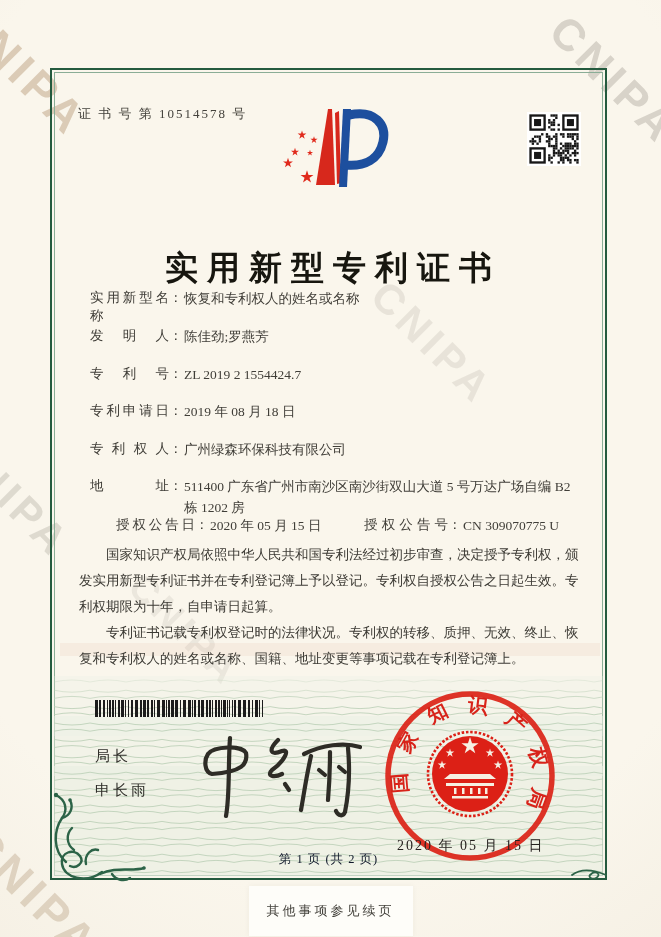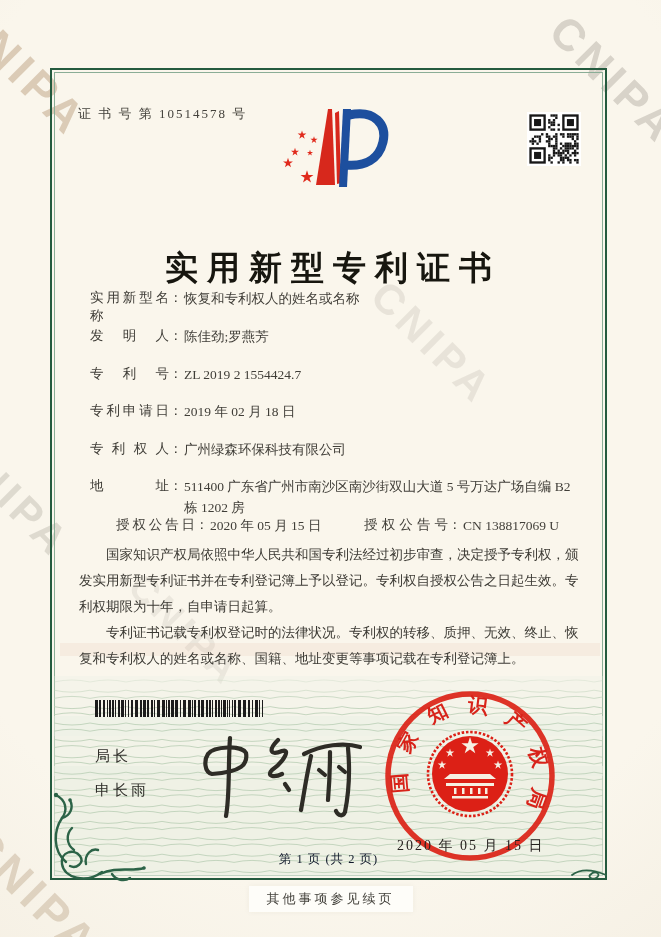--- a/index.html
+++ b/index.html
@@ -35,21 +35,21 @@
   .scan-artifact{position:absolute;left:60px;top:643px;width:540px;height:13px;background:rgba(228,175,155,0.14);}
   .barcode{position:absolute;left:95px;top:700px;width:172px;height:17px;}
   .signer{position:absolute;left:95px;font-size:15px;letter-spacing:3px;color:#2e2d28;
     font-family:Liberation Mono, monospace;}
   .signer.t1{top:747px;} .signer.t2{top:781px;}
   .sig{position:absolute;left:192px;top:720px;width:178px;height:102px;}
   .seal{position:absolute;left:382px;top:690px;width:176px;height:176px;}
   .page-info{position:absolute;left:50px;top:851px;width:557px;text-align:center;font-size:12.5px;letter-spacing:1px;color:#0f172a;}
   .cont-note{
     position:absolute;left:50%;top:886px;transform:translateX(-50%);
-    background:#fefdf9;padding:4px 18px;font-size:13px;letter-spacing:3px;color:#45433d;
+    background:#fefdf9;padding:16px 18px;font-size:13px;letter-spacing:3px;color:#45433d;
     box-shadow:0 0 6px rgba(60,60,40,0.05);white-space:nowrap;text-align:right;
   }
   .ornament{position:absolute;left:42px;top:790px;width:115px;height:100px;}
   .scroll-r{position:absolute;left:570px;top:866px;width:40px;height:18px;}
   svg{display:block;}
 </style>
 </head>
 <body>
 
 <div class="wm" style="left:-18px;top:-8px;font-size:46px;color:rgba(193,167,138,0.55);">CNIPA</div>
@@ -265,32 +265,32 @@
 <div class="frow" style="top:289px;">
   <span class="lab">实用新型名称</span><span class="colon">：</span><span class="val">恢复和专利权人的姓名或名称</span>
 </div>
 <div class="frow" style="top:327px;">
   <span class="lab">发明人</span><span class="colon">：</span><span class="val">陈佳劲;罗燕芳</span>
 </div>
 <div class="frow" style="top:365px;">
   <span class="lab">专利号</span><span class="colon">：</span><span class="val">ZL 2019 2 1554424.7</span>
 </div>
 <div class="frow" style="top:402px;">
-  <span class="lab">专利申请日</span><span class="colon">：</span><span class="val">2019 年 02 月 18 日</span>
+  <span class="lab">专利申请日</span><span class="colon">：</span><span class="val">2019 年 08 月 18 日</span>
 </div>
 <div class="frow" style="top:440px;">
   <span class="lab">专利权人</span><span class="colon">：</span><span class="val">广州绿森环保科技有限公司</span>
 </div>
 <div class="frow" style="top:477px;">
   <span class="lab">地址</span><span class="colon">：</span><span class="val">511400 广东省广州市南沙区南沙街双山大道 5 号万达广场自编 B2 栋 1202 房</span>
 </div>
 <div class="frow" style="top:516px;margin-left:26px;">
   <span class="lab">授权公告日</span><span class="colon">：</span><span class="val nowrap">2020 年 05 月 15 日</span>
   <span class="pair2">
-    <span class="lab">授权公告号</span><span class="colon">：</span><span class="val nowrap">CN 138817069 U</span>
+    <span class="lab">授权公告号</span><span class="colon">：</span><span class="val nowrap">CN 309070775 U</span>
   </span>
 </div>
 
 <div class="paras">
   <p>国家知识产权局依照中华人民共和国专利法经过初步审查，决定授予专利权，颁发实用新型专利证书并在专利登记簿上予以登记。专利权自授权公告之日起生效。专利权期限为十年，自申请日起算。</p>
   <p>专利证书记载专利权登记时的法律状况。专利权的转移、质押、无效、终止、恢复和专利权人的姓名或名称、国籍、地址变更等事项记载在专利登记簿上。</p>
 </div>
 
 <svg class="barcode" viewBox="0 0 172 17" preserveAspectRatio="none">
   <g id="bc-bars" fill="#1c1c1c">

